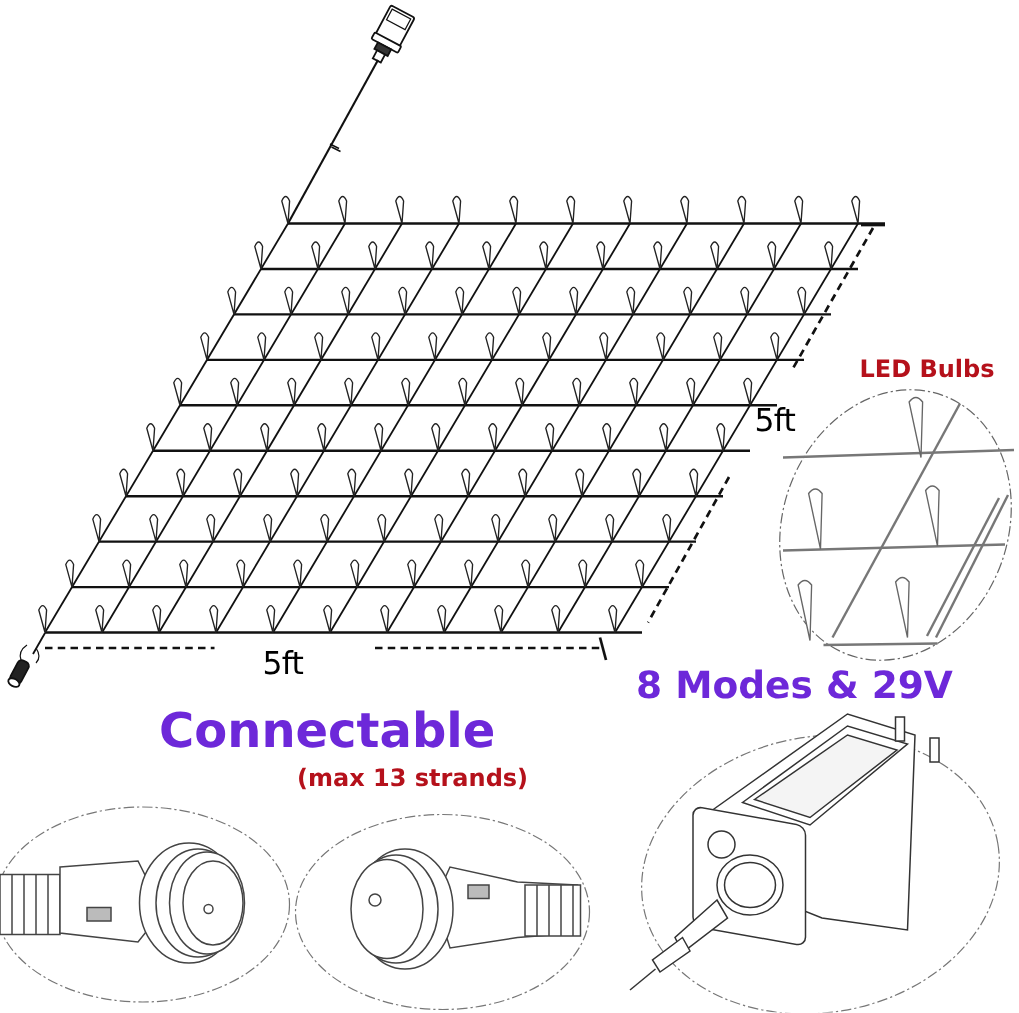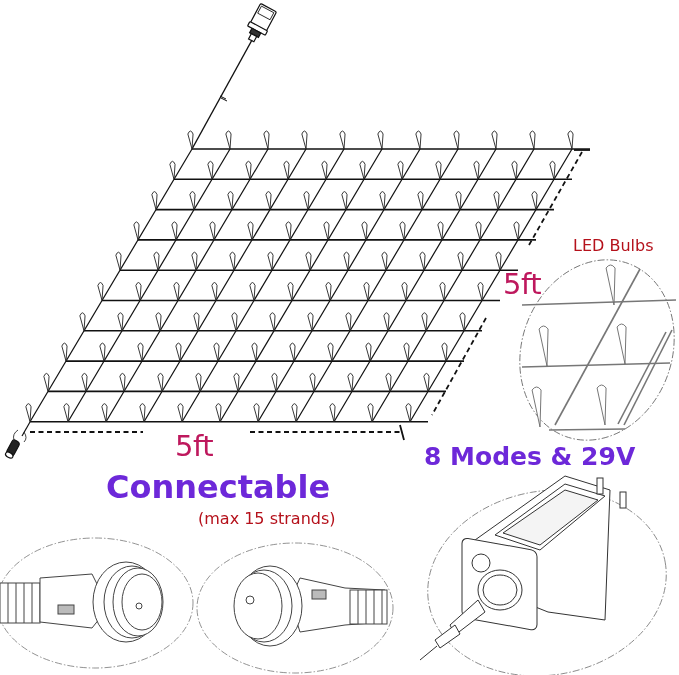--- a/index.html
+++ b/index.html
@@ -1,22 +1,22 @@
 <!DOCTYPE html>
 <html><head>
 <meta charset="utf-8">
 <style>
   html, body { margin: 0; padding: 0; background: #ffffff; }
   body { width: 679px; height: 675px; position: relative; overflow: hidden;
          font-family: "DejaVu Sans", "Liberation Sans", sans-serif; }
   #art { position: absolute; left: 0; top: 0; width: 679px; height: 675px; }
   .lbl { position: absolute; white-space: nowrap; line-height: 1; }
-  .dim { color: #be185d; font-size: 29px; font-weight: normal; letter-spacing: -0.5px; }
+  .dim { color: #000000; font-size: 21px; font-weight: normal; letter-spacing: -0.5px; }
   .feature { color: #6d28d9; font-weight: bold; }
-  .note { color: #b5111b; font-weight: normal; text-align: right; }
+  .note { color: #b5111b; font-weight: bold; text-align: right; }
 </style>
 </head>
 <body>
 
 <svg id="art" viewBox="0 0 679 675" xmlns="http://www.w3.org/2000/svg">
 
   <g stroke="#111" fill="#fff" stroke-width="1.2">
     <g transform="translate(262,20) rotate(28)">
       <rect x="-9" y="-14" width="18" height="22" rx="1.5"></rect>
       <rect x="-7" y="-12" width="14" height="8" fill="none" stroke-width="0.8"></rect>
@@ -254,15 +254,15 @@
       <path d="M478 600 L450 625 L455 635 L485 612 Z"></path>
       <path d="M455 625 L435 640 L440 648 L460 634 Z"></path>
       <line x1="437" y1="646" x2="420" y2="660"></line>
     </g>
   </g>
 </svg>
 
 <div class="lbl dim" style="left:175px; top:432px;">5ft</div>
 <div class="lbl dim" style="left:503px; top:270px;">5ft</div>
 <div class="lbl feature" style="left:106px; top:471px; font-size:32px;">Connectable</div>
-<div class="lbl note" style="left:198px; top:511px; font-size:16px;">(max 15 strands)</div>
+<div class="lbl note" style="left:198px; top:511px; font-size:16px;">(max 13 strands)</div>
 <div class="lbl note" style="left:573px; top:238px; font-size:16px;">LED Bulbs</div>
 <div class="lbl feature" style="left:424px; top:444px; font-size:25px;">8 Modes &amp; 29V</div>
 
 </body></html>

